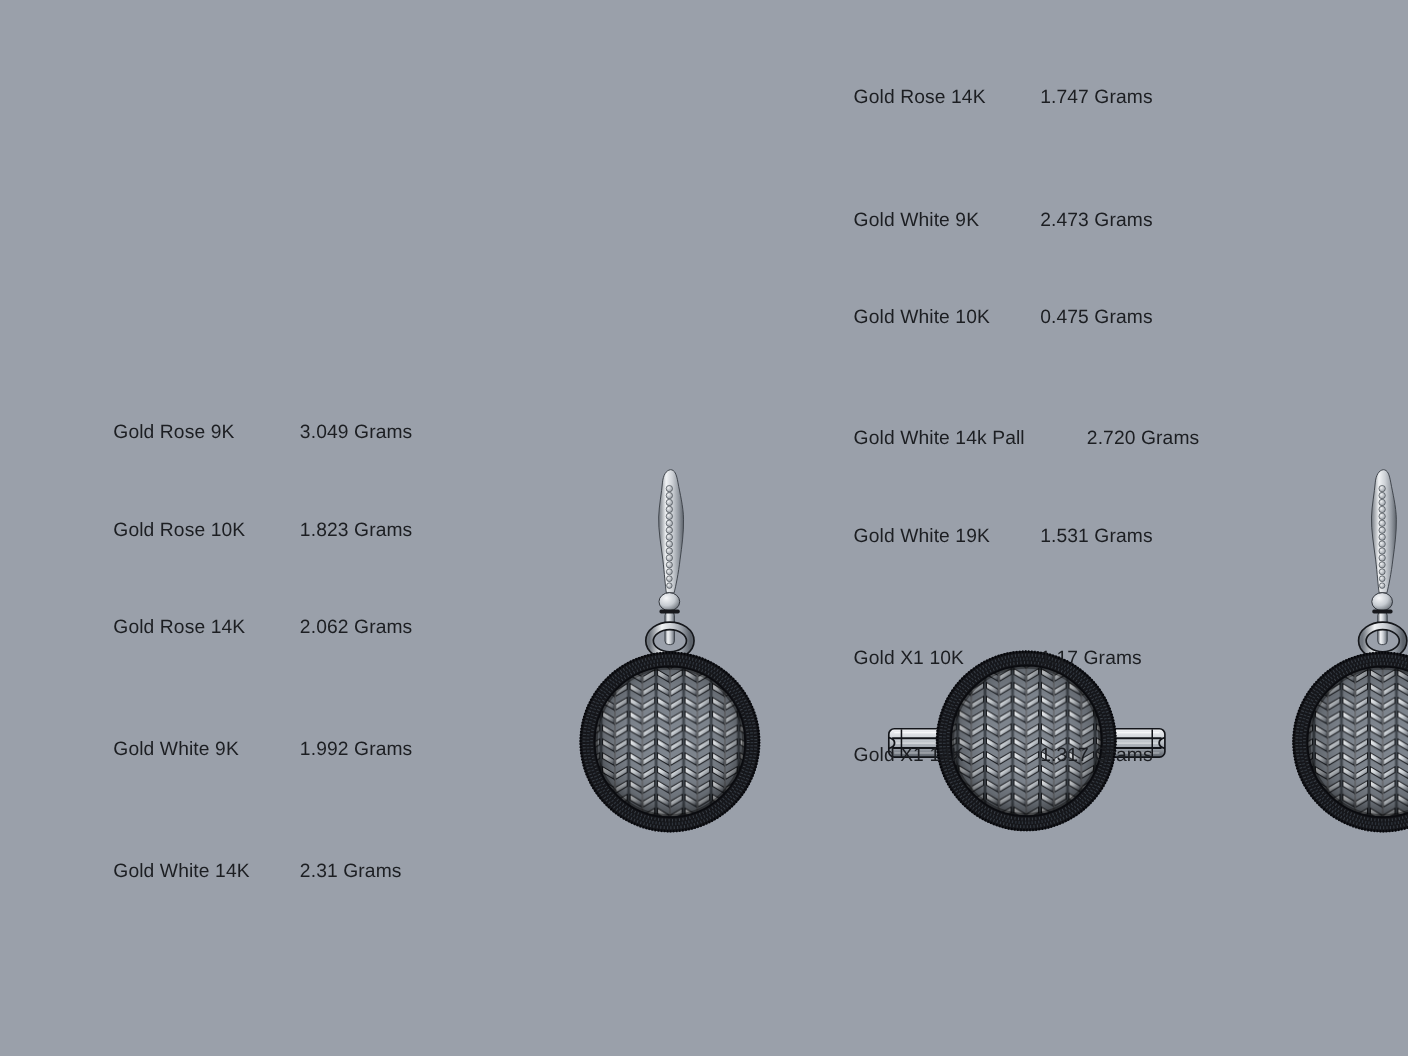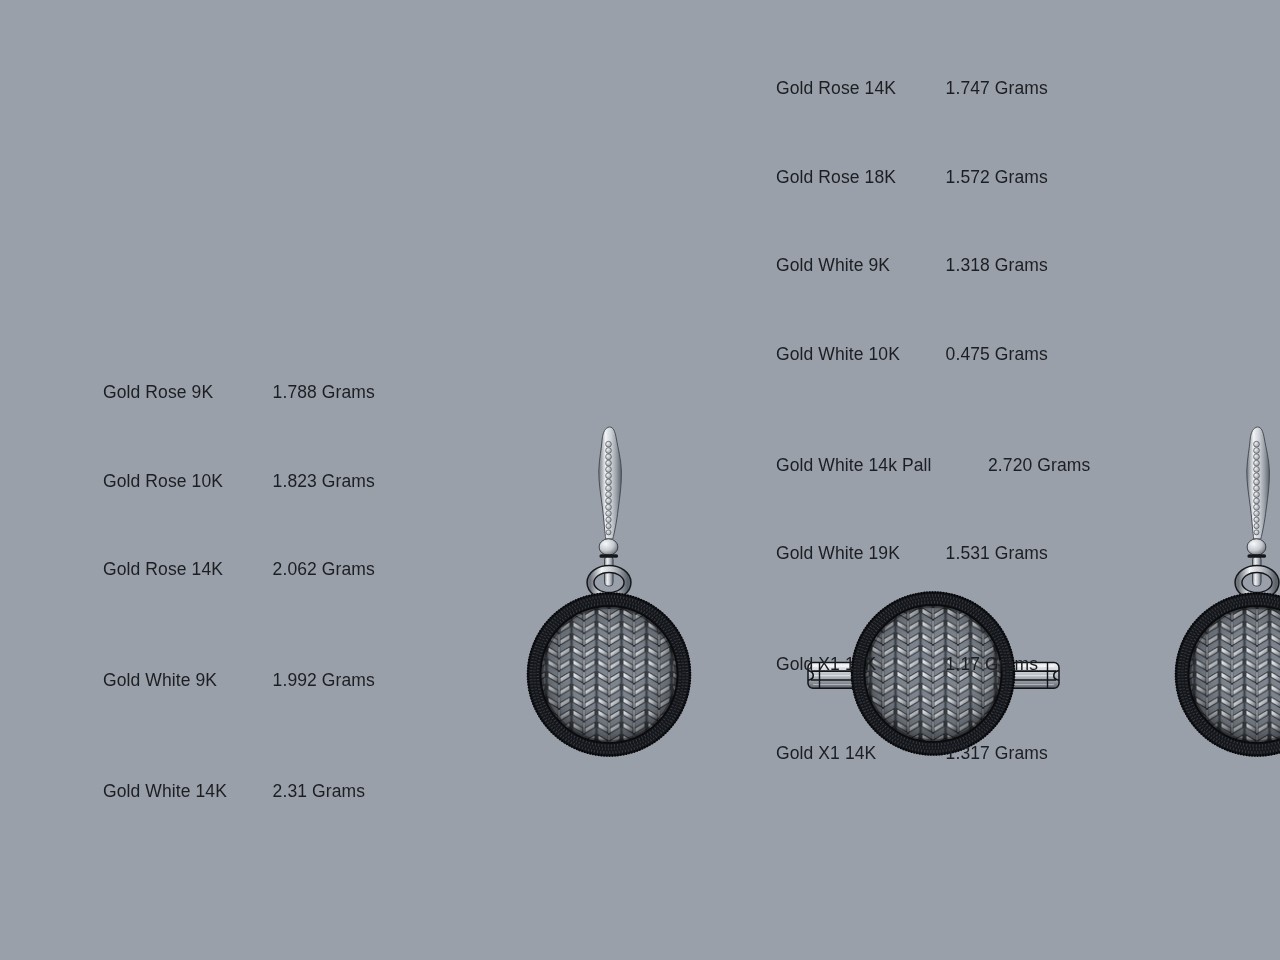--- a/index.html
+++ b/index.html
@@ -133,21 +133,21 @@
     </g>
     <use href="#disc" transform="translate(933,673.5)"></use>
 
     <use href="#earring" transform="translate(648,0)"></use>
   </svg>
 </div>
 
 <div id="left-weights" class="weights" style="color: rgb(28, 30, 34);">
   
 
-    <div class="row"><span>Gold Rose 9K</span>		<span>1.788 Grams</span></div>
+    <div class="row"><span>Gold Rose 9K</span>		<span>3.049 Grams</span></div>
   
     <div class="row"><span>Gold Rose 10K</span>		<span>1.823 Grams</span></div>
   
     <div class="row"><span>Gold Rose 14K</span>		<span>2.062 Grams</span></div>
   
   
     <div class="row"><span>Gold White 9K</span>		<span>1.992 Grams</span></div>
   
   
     <div class="row"><span>Gold White 14K</span>		<span>2.31 Grams</span></div>
@@ -193,23 +193,22 @@
     
   
     
   </div>
 
 <div id="right-weights" class="weights" style="color: rgb(28, 30, 34);">
   
 
     <div class="row"><span>Gold Rose 14K</span>		<span>1.747 Grams</span></div>
   
-    <div class="row"><span>Gold Rose 18K</span>		<span>1.572 Grams</span></div>
-  
-    <div class="row"><span>Gold White 9K</span>		<span>1.318 Grams</span></div>
+  
+    <div class="row"><span>Gold White 9K</span>		<span>2.473 Grams</span></div>
   
     <div class="row"><span>Gold White 10K</span>		<span>0.475 Grams</span></div>
   
   
     <div class="row"><span>Gold White 14k Pall</span>		<span>2.720 Grams</span></div>
   
     <div class="row"><span>Gold White 19K</span>		<span>1.531 Grams</span></div>
   
   
     <div class="row"><span>Gold X1 10K</span>		<span>1.17 Grams</span></div>

